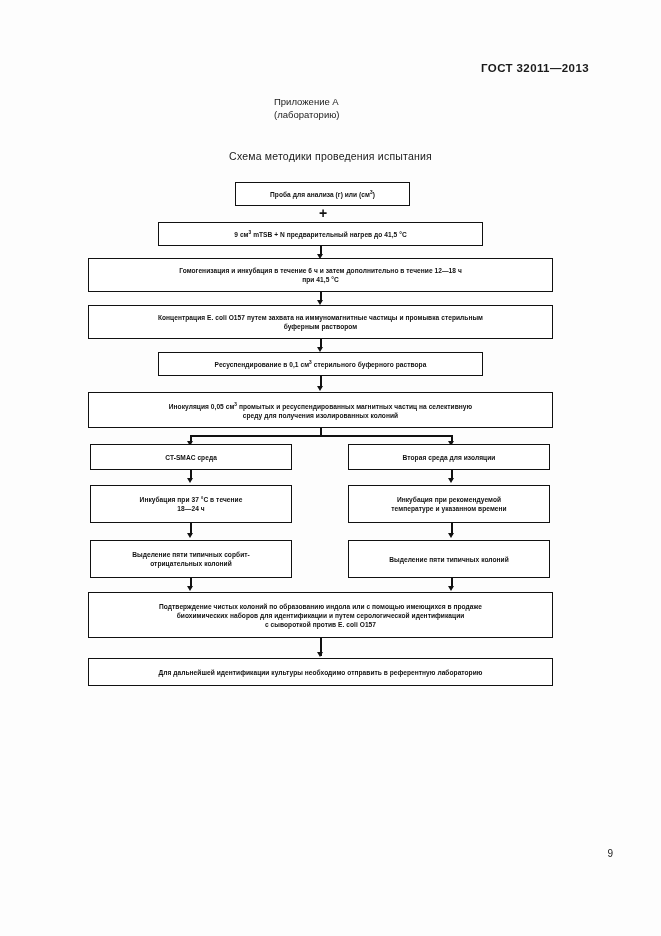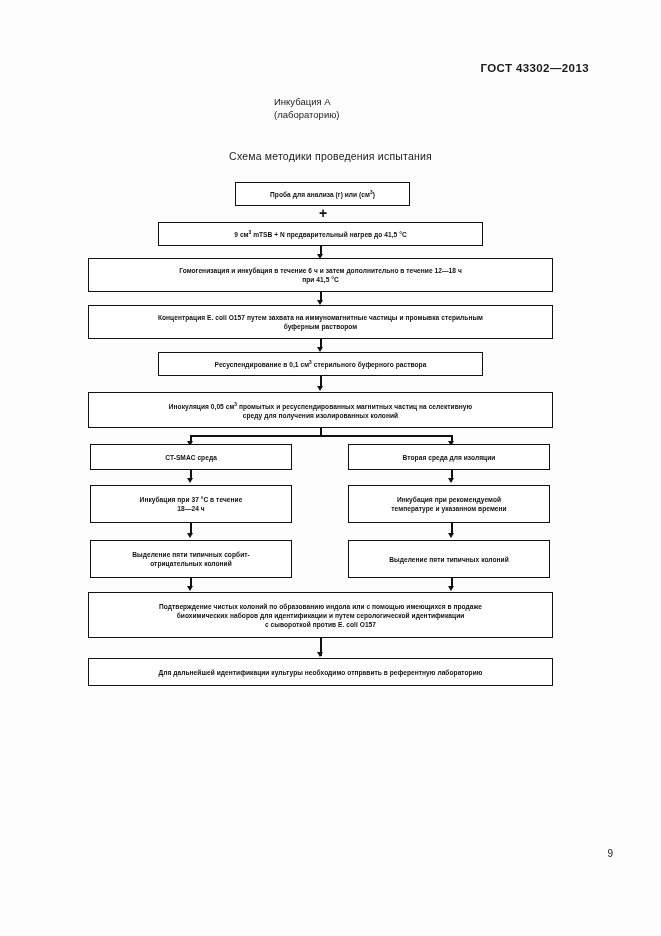--- a/index.html
+++ b/index.html
@@ -116,24 +116,24 @@
     top: 848px;
     font-size: 10px;
     color: #1a1a1a;
   }
 </style>
 </head>
 <body>
 
 <div class="page">
 
-  <div class="doc-header">ГОСТ 43302—2013</div>
+  <div class="doc-header">ГОСТ 32011—2013</div>
 
   <div class="appendix-block">
-    <div>Инкубация А</div>
+    <div>Приложение А</div>
     <div>(лабораторию)</div>
   </div>
 
   <div class="scheme-title">Схема методики проведения испытания</div>
 
   <div class="flow">
 
     <div class="node" style="left:235px; top:182px; width:175px; height:24px;">
       <span><span>Проба для анализа (г) или (см</span><span class="sup">3</span><span>)</span></span>
     </div>

